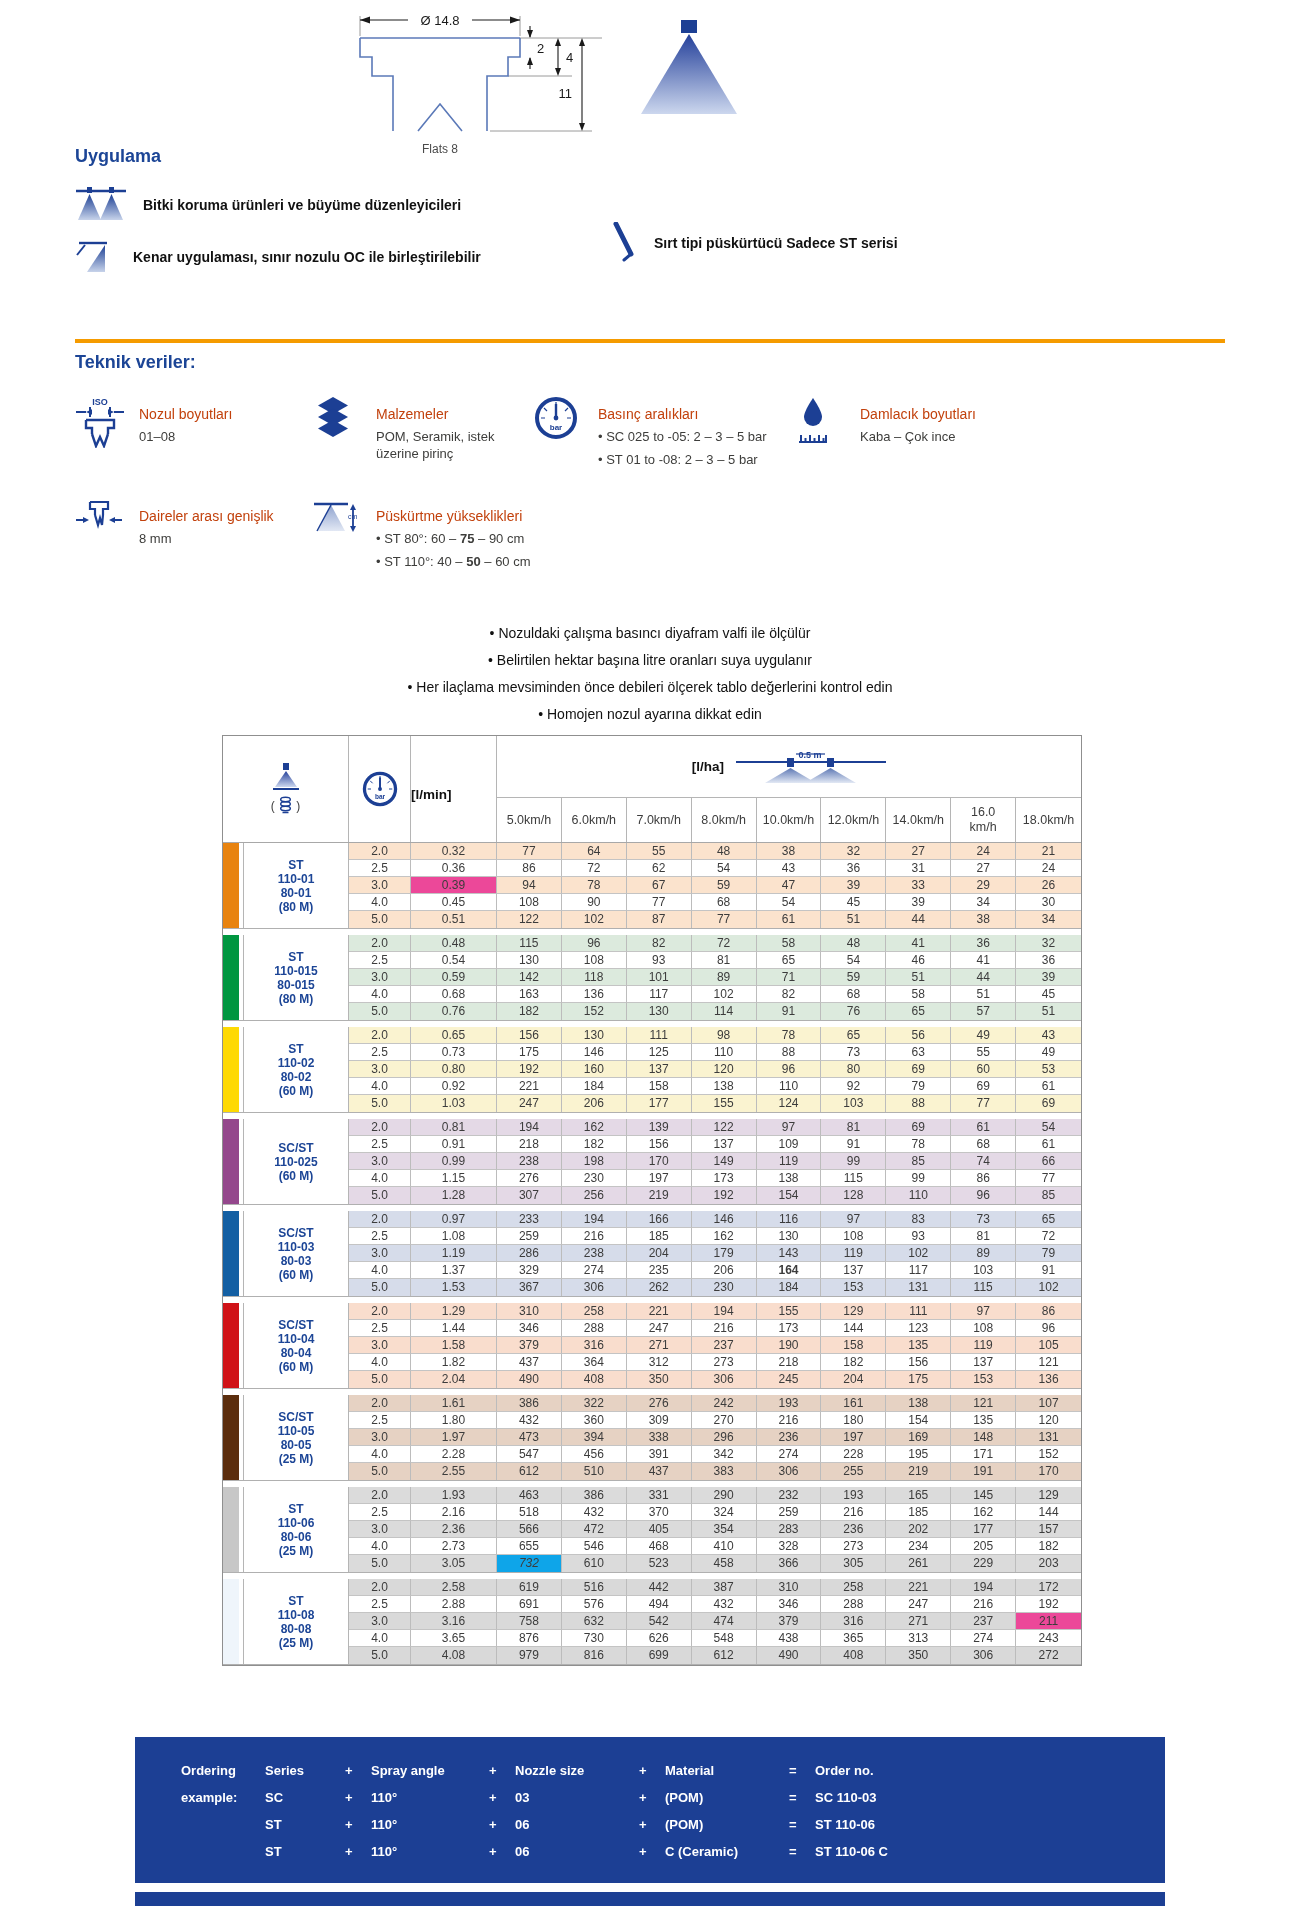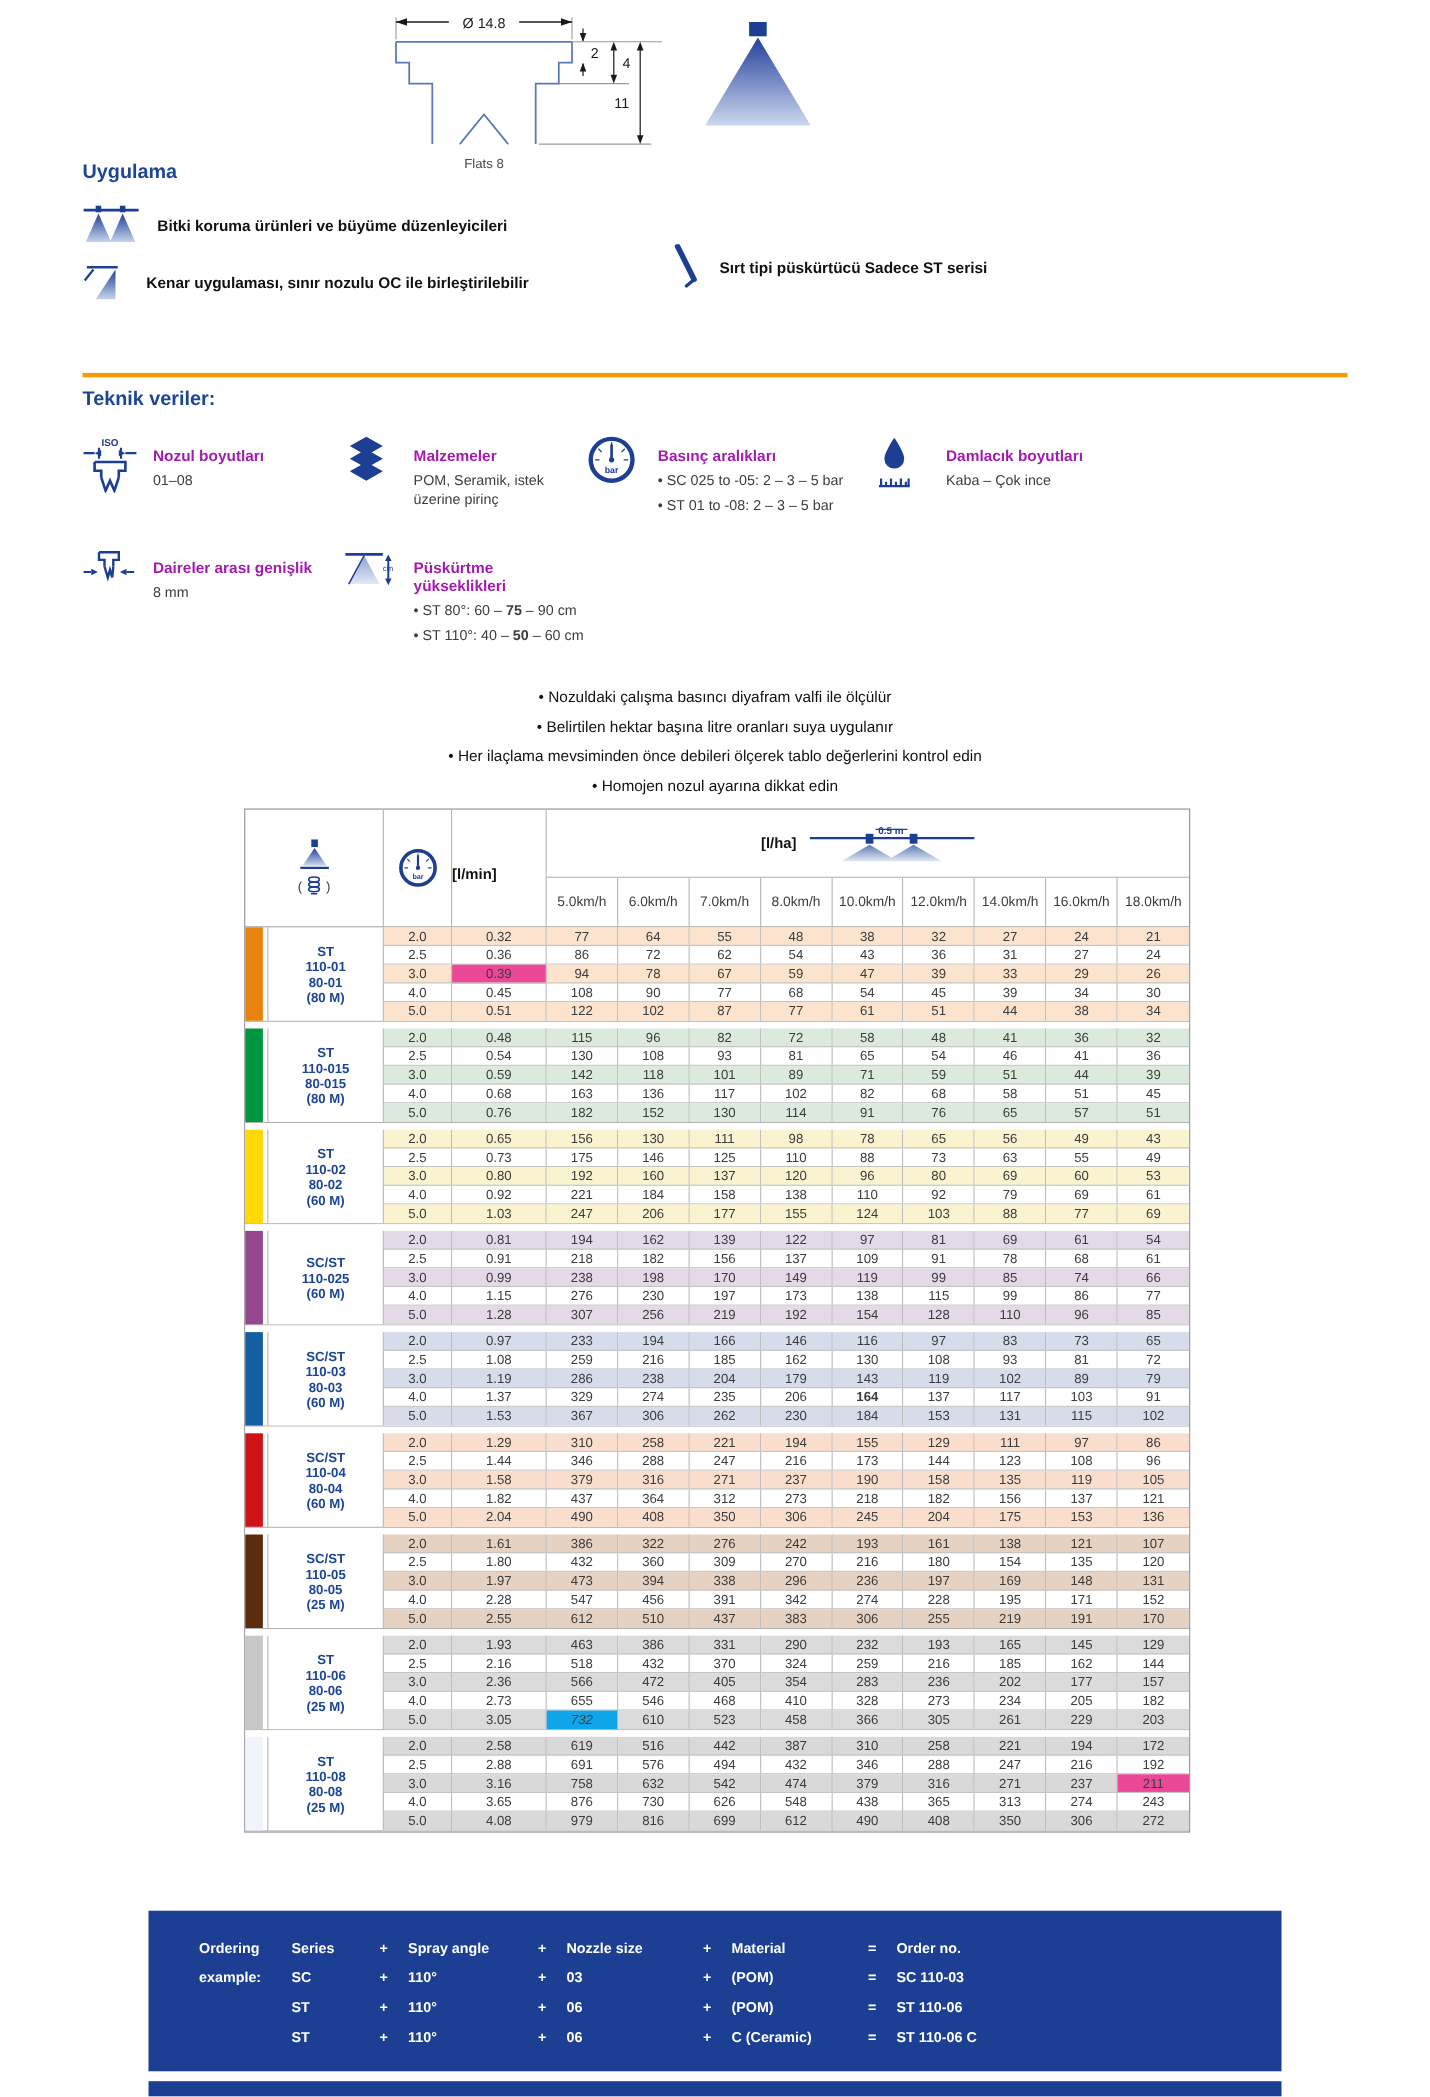--- a/index.html
+++ b/index.html
@@ -9,21 +9,21 @@
   
   .sec-heading{font-size:18px;font-weight:bold;color:#1c4596;}
   .orange-rule{background:#f59b00;height:4px;}
   
   .app-item{display:flex;align-items:center;gap:16px;}
   .app-text{font-size:14px;font-weight:bold;color:#111;}
   
   #tech-grid{display:grid;grid-template-columns:237px 222px 262px 1fr;row-gap:30px;}
   .tech-cell{display:flex;gap:12px;align-items:flex-start;}
   .tech-icon{width:52px;display:flex;justify-content:flex-start;flex:0 0 52px;}
-  .tech-title{font-size:14px;font-weight:bold;color:#a21caf;padding-top:10px;}
+  .tech-title{font-size:14px;font-weight:normal;color:#c2410c;padding-top:10px;}
   .tech-line{font-size:13px;color:#3d3d3b;margin-top:6px;line-height:17px;}
   
   #notes{text-align:center;font-size:14px;color:#111;}
   .note-line{line-height:27px;}
   
   #tbl{border:1px solid #8f8f8f;background:#fff;}
   #thead{display:grid;grid-template-columns:126px 62px 86px repeat(9,1fr);
          grid-template-rows:62px 44px;border-bottom:1px solid #a8a8a8;}
   .th{border-right:1px solid #b5b5b5;display:flex;align-items:center;justify-content:center;}
   .th-span{grid-row:1/3;flex-direction:column;gap:3px;}
@@ -353,21 +353,21 @@
         <div>km/h</div>
       </div>
       <div class="th speed" style="grid-column: 9;">
         <div>12.0</div>
         <div>km/h</div>
       </div>
       <div class="th speed" style="grid-column: 10;">
         <div>14.0</div>
         <div>km/h</div>
       </div>
-      <div class="th speed" style="grid-column: 11;">
+      <div class="th speed" style="grid-column: 11; flex-direction: column;">
         <div>16.0</div>
         <div>km/h</div>
       </div>
       <div class="th speed" style="grid-column: 12; border-right: none;">
         <div>18.0</div>
         <div>km/h</div>
       </div>
     </div>
   <div id="tbody">
       <div class="grp">

